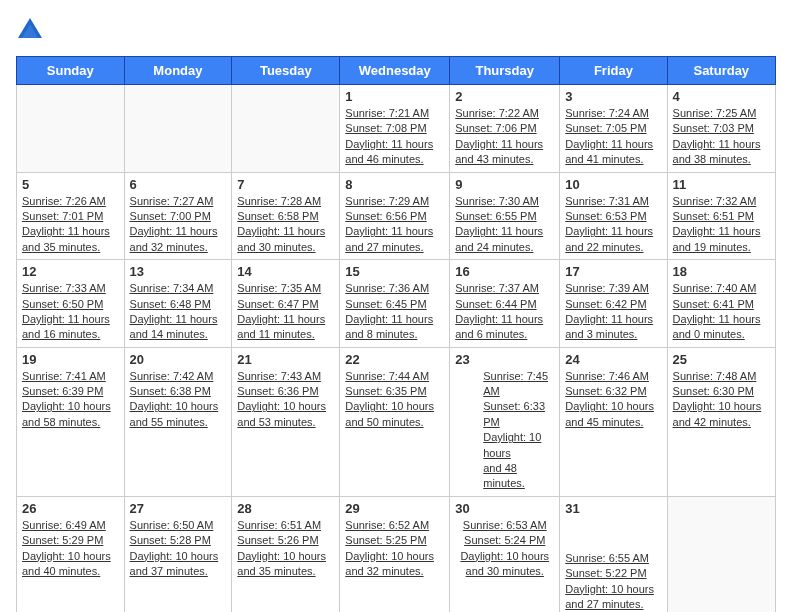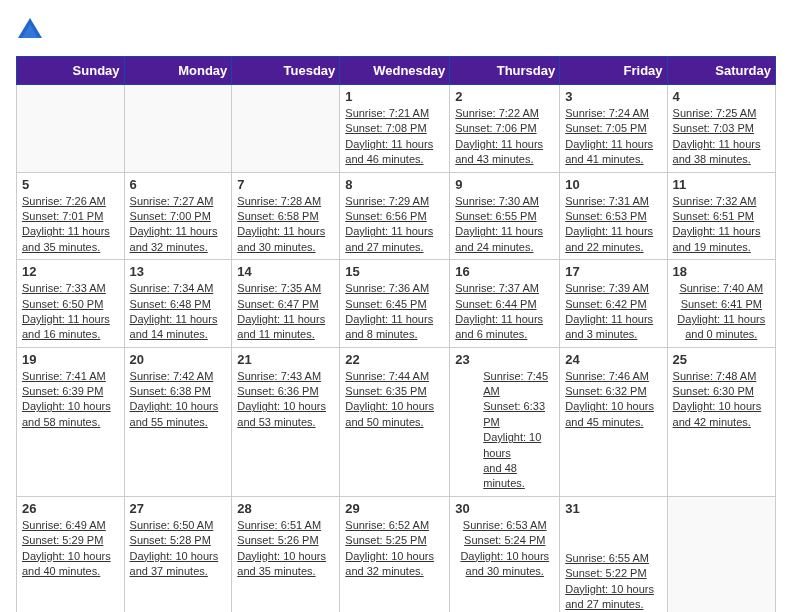--- a/index.html
+++ b/index.html
@@ -51,25 +51,25 @@
     .location {
       font-size: 16px;
       color: #555;
     }
     .calendar {
       width: 100%;
       border-collapse: collapse;
       border: 1px solid #ccc;
     }
     .calendar th {
-      background-color: #4c1d95;
+      background-color: #3b82f6;
       color: white;
       font-size: 13px;
       padding: 6px 4px;
-      text-align: right;
+      text-align: center;
       border: 1px solid #1a44aa;
     }
     .calendar td {
       vertical-align: top;
       border: 1px solid #ccc;
       padding: 4px 5px;
       font-size: 10.5px;
       color: #333;
       width: 113px;
       min-height: 80px;
@@ -248,21 +248,21 @@
         </td>
         <td>
           <span class="day-number">17</span>
           <div class="day-info" style="white-space: pre-line;">Sunrise: 7:39 AM
 Sunset: 6:42 PM
 Daylight: 11 hours
 and 3 minutes.</div>
         </td>
         <td>
           <span class="day-number">18</span>
-          <div class="day-info" style="white-space: pre-line; text-align: center;">Sunrise: 7:40 AM
+          <div class="day-info" style="white-space: pre-line;">Sunrise: 7:40 AM
 Sunset: 6:41 PM
 Daylight: 11 hours
 and 0 minutes.</div>
         </td>
       </tr>
       <tr class="week-row">
         <td>
           <span class="day-number">19</span>
           <div class="day-info" style="white-space: pre-line;">Sunrise: 7:41 AM
 Sunset: 6:39 PM

